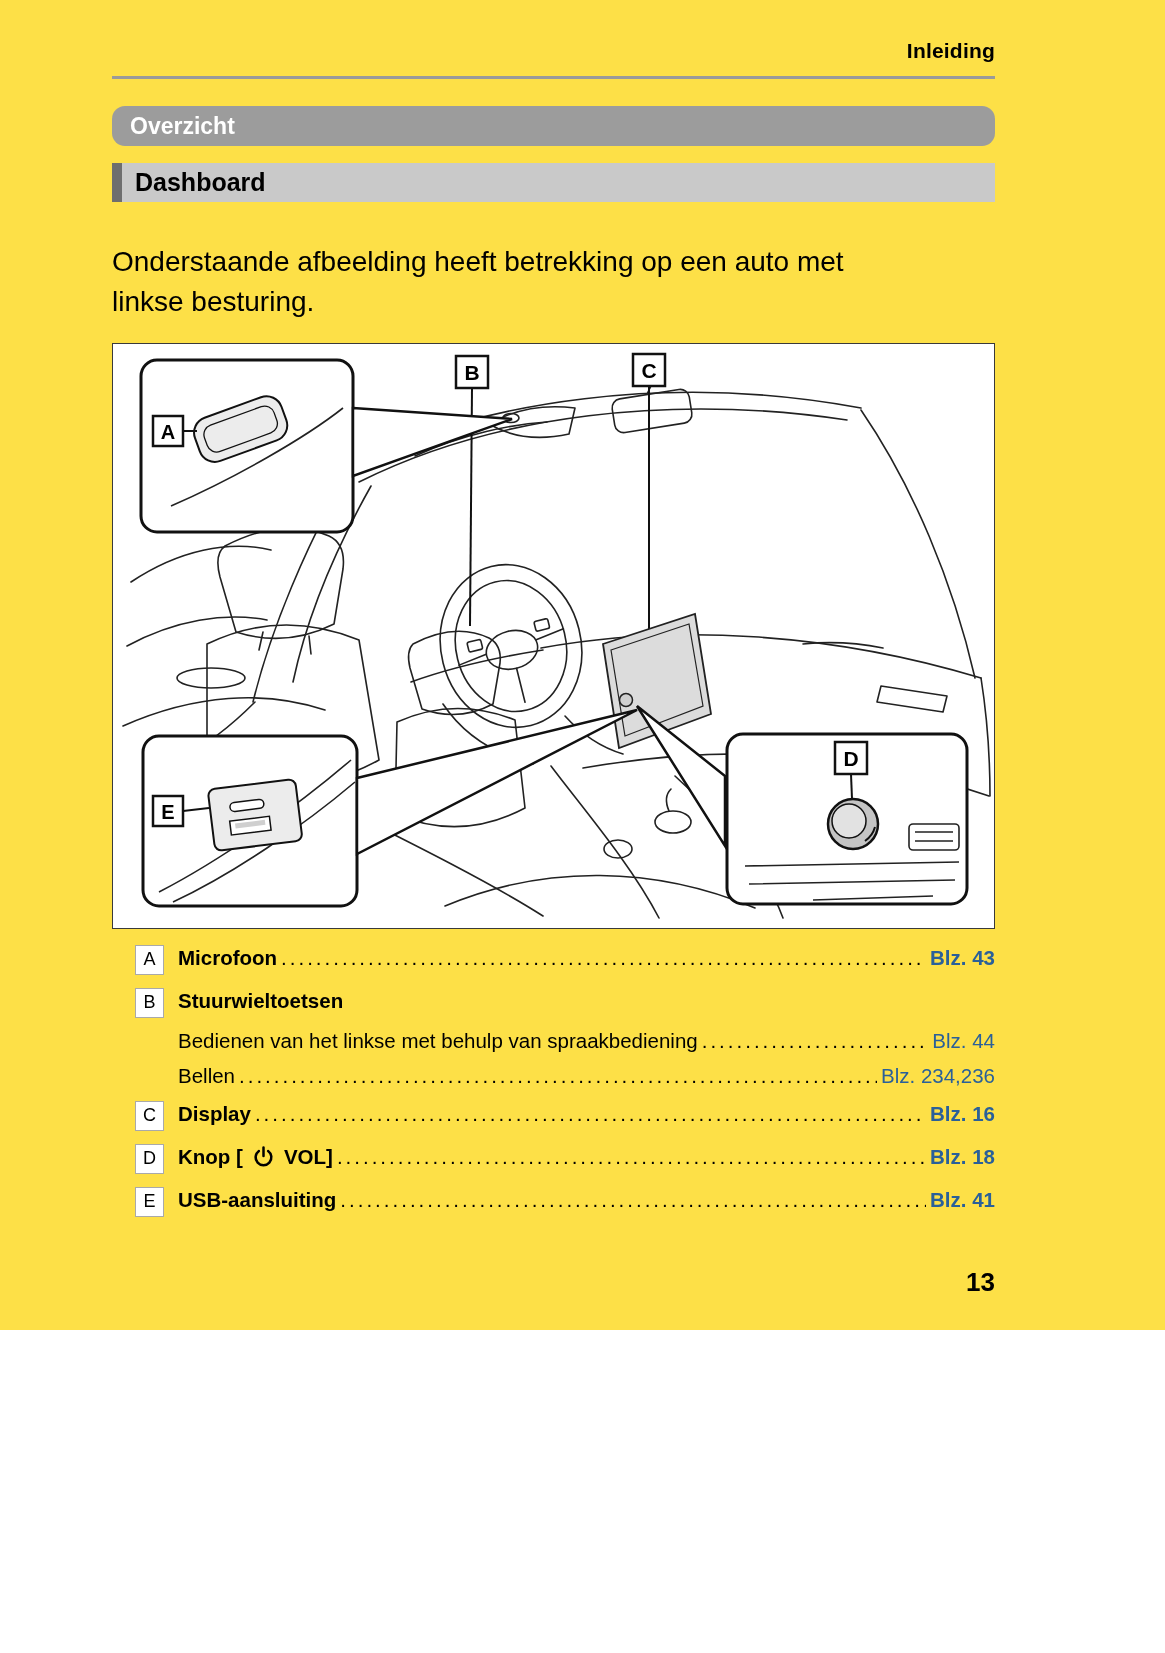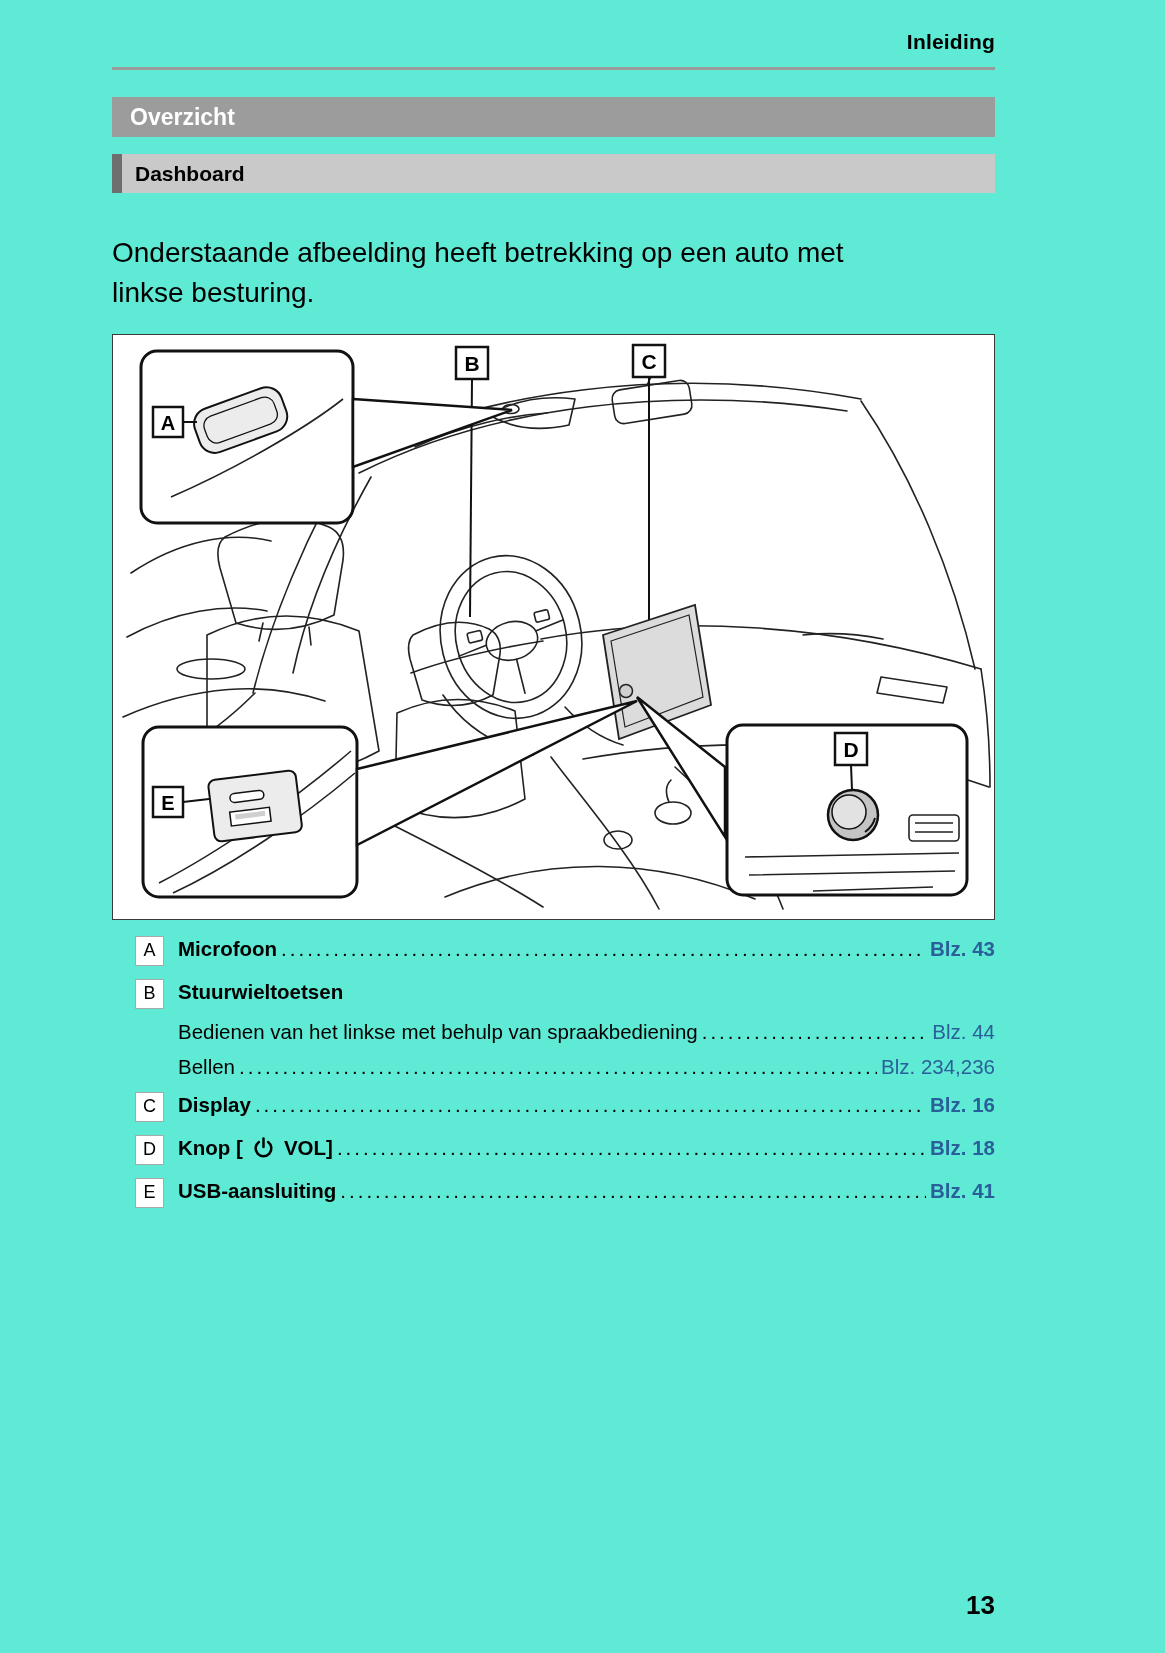--- a/index.html
+++ b/index.html
@@ -4,23 +4,23 @@
 <style>
   * { margin:0; padding:0; box-sizing:border-box; }
   html,body { background:#ffffff; }
   body {
     width:1165px; height:1653px;
     font-family:"Liberation Sans", sans-serif;
     color:#000;
   }
   .page {
     position:relative;
-    width:1165px; height:1653px;
-    padding:30px 170px 0 112px;
-    background:#5eead4;
+    width:1165px; height:1330px;
+    padding:39px 170px 0 112px;
+    background:#fde047;
     overflow:hidden;
   }
   
   .header-title {
     text-align:right;
     font-size:21px;
     font-weight:700;
     letter-spacing:0.2px;
   }
   .header-rule { height:3px; background:#9a9a9a; margin-top:13px; }
@@ -28,27 +28,28 @@
   
   .banner-primary {
     margin-top:27px;
     height:40px;
     background:#9c9c9c;
     color:#fff;
     font-size:23px;
     font-weight:700;
     display:flex; align-items:center;
     padding-left:18px;
+    border-radius:13px;
   }
   .banner-secondary {
     margin-top:17px;
     height:39px;
     background:#c9c9c9;
     color:#000;
-    font-size:21px;
+    font-size:25px;
     font-weight:700;
     display:flex; align-items:center;
   }
   .banner-tab { width:10px; align-self:stretch; background:#6e6e6e; margin-right:13px; }
 
   .intro {
     margin-top:40px;
     font-size:28px;
     line-height:1.42;
     max-width:795px;

